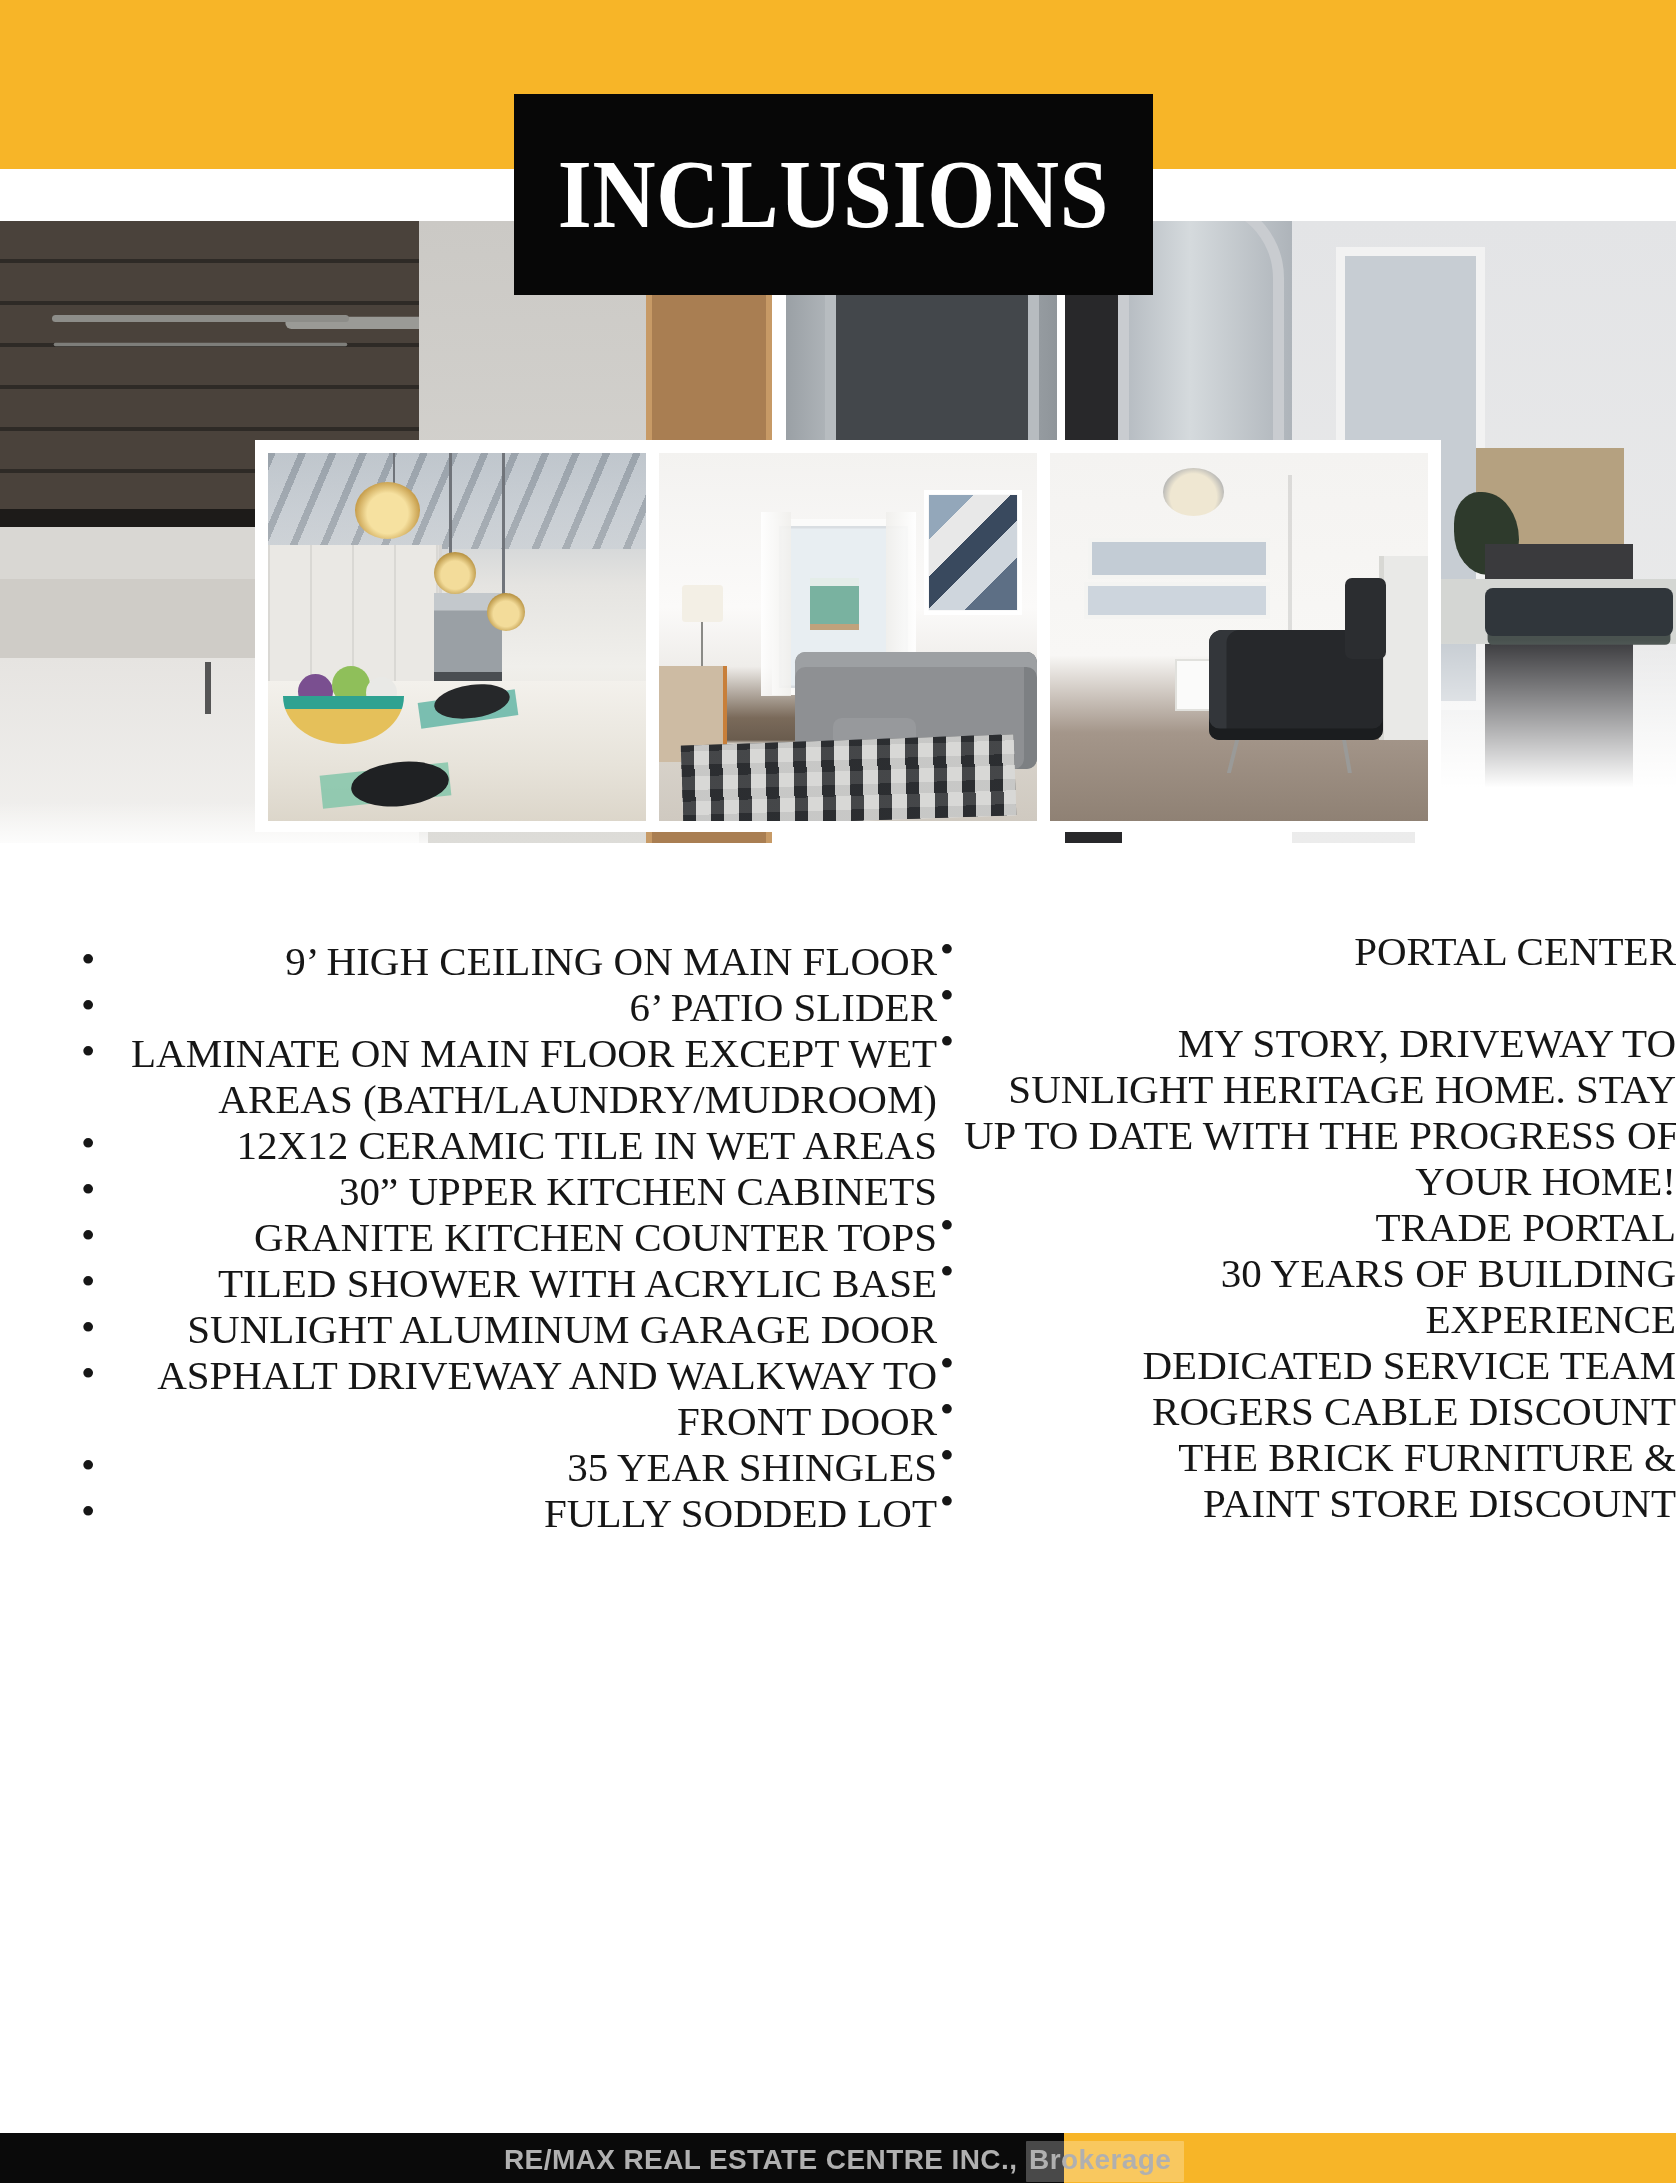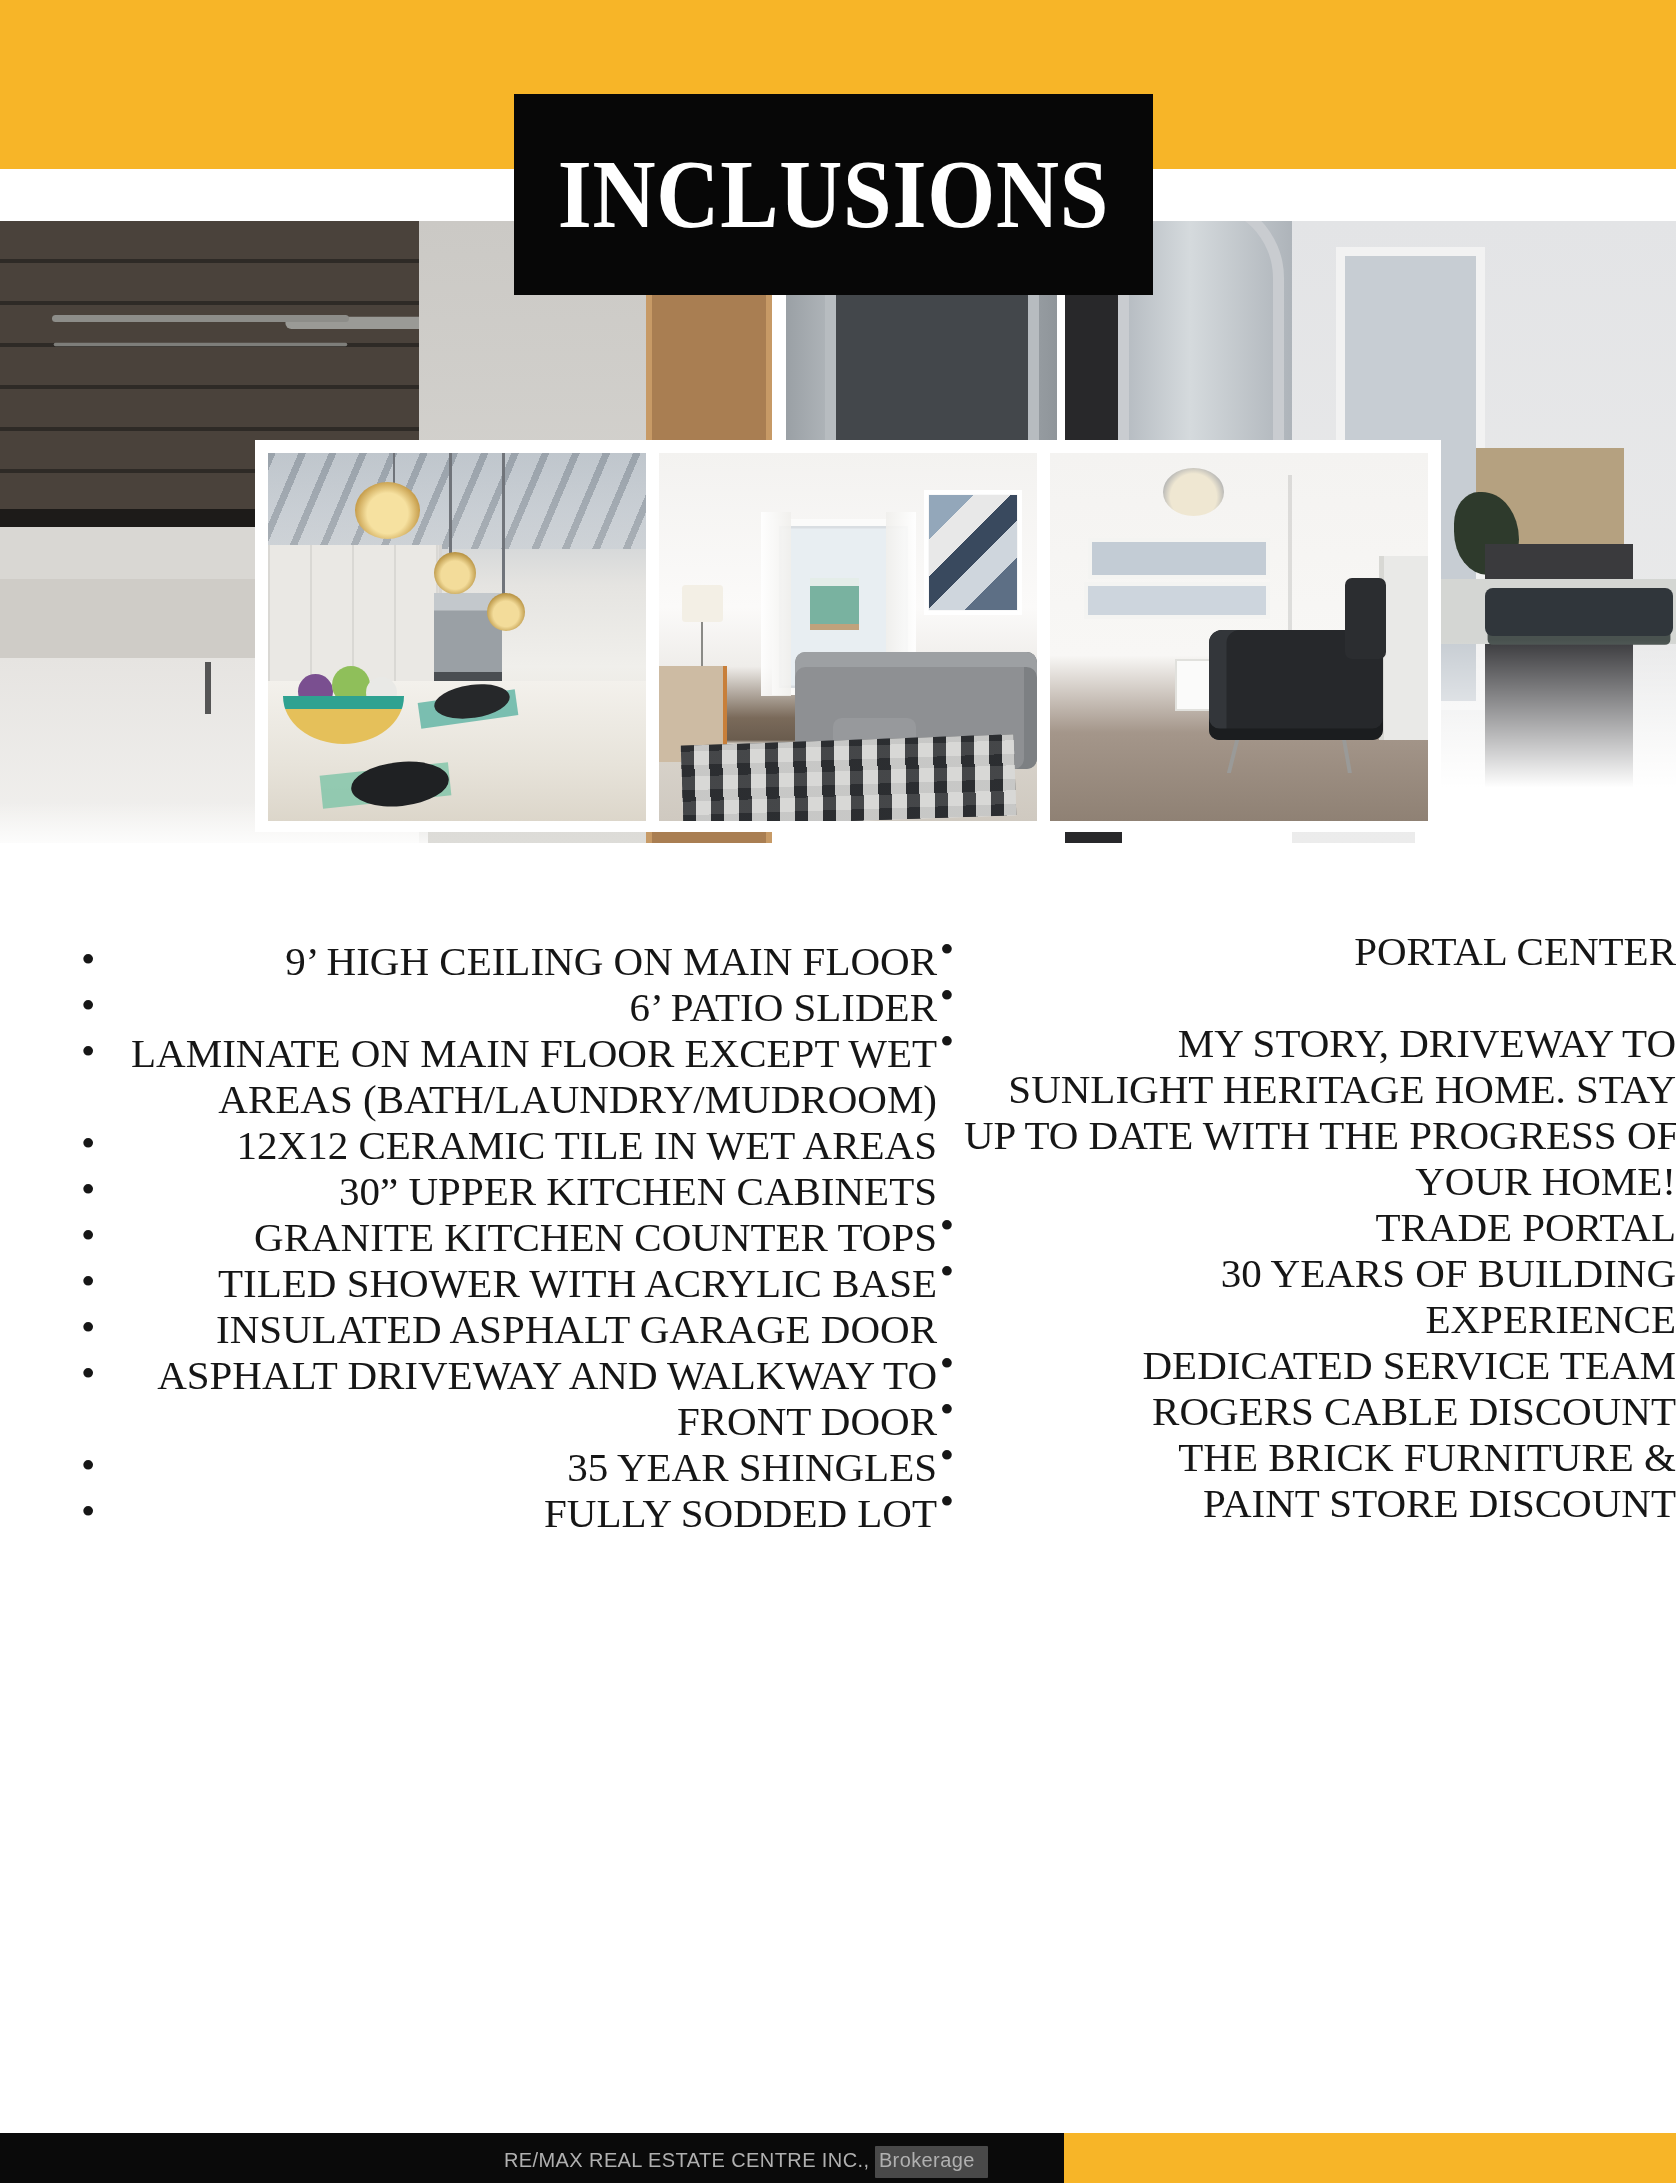--- a/index.html
+++ b/index.html
@@ -135,21 +135,21 @@
   .col-left .ln.b{padding-left:24.5px;}
   .col-right .ln.b{padding-left:27px;}
   .ln.i1{padding-left:48px;}
   .ln.i2{padding-left:56px;}
   .ln.c{padding-left:0;margin-left:26px;}
 
   
   .foot-black{left:0;top:2133px;width:1064px;height:96px;background:#0a0a0a;}
   .foot-yellow{left:1064px;top:2133px;width:613px;height:96px;background:#f7b528;}
   .foot-text{left:504px;top:2143px;z-index:25;font-family:"Liberation Sans",sans-serif;
-    font-size:20px;line-height:34px;color:#b0b0b0;letter-spacing:0.4px;white-space:nowrap;}
+    font-size:28px;line-height:34px;color:#b0b0b0;letter-spacing:0.4px;white-space:nowrap;font-weight:bold;}
   .foot-hl{background:rgba(255,255,255,.26);padding:2.6px 13px 7px 3.5px;border-radius:0.9px;}
 </style>
 </head>
 <body>
 
 <div class="page">
 
   <div class="abs band-yellow"></div>
   <div class="abs band-white"></div>
 
@@ -232,21 +232,21 @@
 
   <div class="abs col col-left">
     <div class="ln b"><span class="blt">•</span><span>9’ HIGH CEILING ON MAIN FLOOR</span></div>
     <div class="ln b"><span class="blt">•</span><span>6’ PATIO SLIDER</span></div>
     <div class="ln b"><span class="blt">•</span><span>LAMINATE ON MAIN FLOOR EXCEPT WET</span></div>
     <div class="ln i1"><span>AREAS (BATH/LAUNDRY/MUDROOM)</span></div>
     <div class="ln b"><span class="blt">•</span><span>12X12 CERAMIC TILE IN WET AREAS</span></div>
     <div class="ln b"><span class="blt">•</span><span>30” UPPER KITCHEN CABINETS</span></div>
     <div class="ln b"><span class="blt">•</span><span>GRANITE KITCHEN COUNTER TOPS</span></div>
     <div class="ln b"><span class="blt">•</span><span>TILED SHOWER WITH ACRYLIC BASE</span></div>
-    <div class="ln b"><span class="blt">•</span><span>INSULATED ASPHALT GARAGE DOOR</span></div>
+    <div class="ln b"><span class="blt">•</span><span>SUNLIGHT ALUMINUM GARAGE DOOR</span></div>
     <div class="ln b"><span class="blt">•</span><span>ASPHALT DRIVEWAY AND WALKWAY TO</span></div>
     <div class="ln i2"><span>FRONT DOOR</span></div>
     <div class="ln b"><span class="blt">•</span><span>35 YEAR SHINGLES</span></div>
     <div class="ln b"><span class="blt">•</span><span>FULLY SODDED LOT</span></div>
   </div>
 
   <div class="abs col col-right">
     <div class="ln b"><span class="blt">•</span><span>PORTAL CENTER</span></div>
     <div class="ln b"><span class="blt">•</span></div>
     <div class="ln b"><span class="blt">•</span><span>MY STORY, DRIVEWAY TO</span></div>

